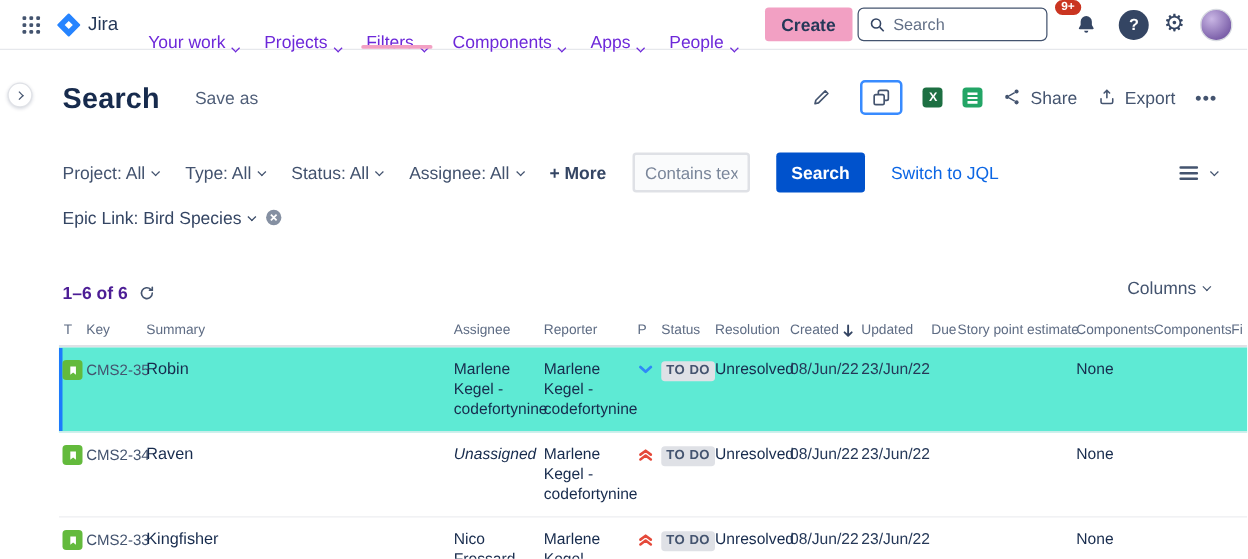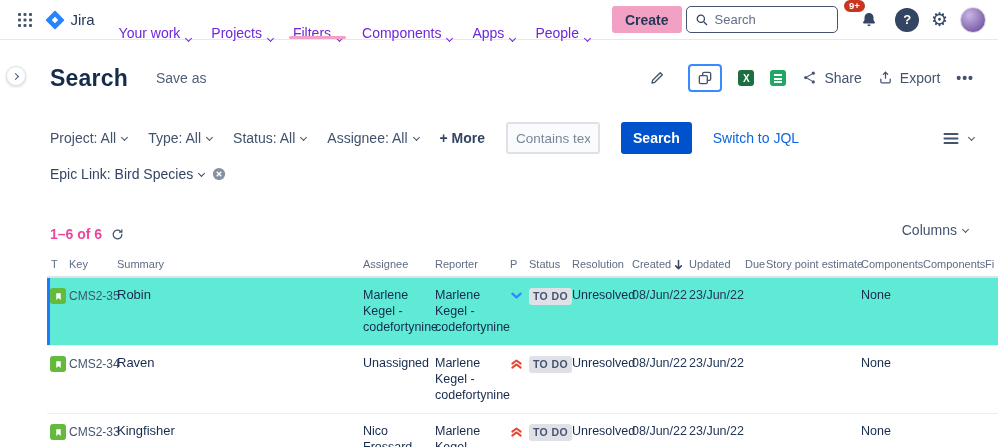--- a/index.html
+++ b/index.html
@@ -50,38 +50,38 @@
   .containsinput::placeholder{color:#7A869A}
   .searchbtn{height:32px;padding:0 12px;background:#0052CC;color:#fff;border-radius:3px;font-size:14px;font-weight:bold}
   .jqllink{font-size:14px;color:#0C66E4;text-decoration:none;white-space:nowrap}
   .viewopts{margin-left:auto;display:flex;align-items:center;gap:4px;color:#44546F}
 
   .epicrow{display:flex;align-items:center;margin:12px 24px 0 50px;gap:8px}
   .epicchip{display:flex;align-items:center;font-size:14px;color:#344563}
 
   
   .resultsrow{display:flex;align-items:flex-end;justify-content:space-between;margin:36px 24px 0 50px}
-  .countwrap{display:flex;align-items:center;gap:9px;font-size:14px;font-weight:bold;color:#ec4899}
+  .countwrap{display:flex;align-items:center;gap:9px;font-size:14px;font-weight:bold;color:#4c1d95}
   .columnsbtn{display:flex;align-items:center;font-size:14px;color:#44546F;padding:4px 6px;border-radius:3px}
 
   
   .table{--cols:18px 48px 246px 72px 75px 19px 43px 60px 57px 56px 21px 95px 62px 62px 40px;margin:16px 0 0 47px;width:951px;overflow:hidden}
   .thead{display:grid;grid-template-columns:var(--cols);align-items:end;padding-bottom:6px;border-bottom:2px solid #DFE1E6}
   .th{font-size:11px;color:#5E6C84;white-space:nowrap;padding:0 4px;overflow:visible}
   .th.first{padding-left:4px}
   .sortwrap{display:inline-flex;align-items:center;gap:3px}
   .tr{display:grid;grid-template-columns:var(--cols);align-items:start;padding:9px 0 10px;border-bottom:1px solid #EDEEF1}
   .sel-true{background:#5eead4;box-shadow:inset 3px 0 0 #1D7AFC}
   .td{font-size:12.5px;line-height:16px;padding:0 5px 0 4px;color:#172B4D}
   .td.icell{padding-left:3px}
   .td.key{color:#44546F;font-size:12px;padding-top:1px;white-space:nowrap}
   .td.summary{font-size:13px}
   .td.res{}
   .td.date{white-space:nowrap;color:#253858}
-  .it-true{}
+  .it-true{font-style:italic}
   .typeicon{width:16px;height:16px;border-radius:3px;background:#63BA3C;display:flex;align-items:center;justify-content:center;margin-top:1px}
   .statusbadge{display:inline-block;background:#DFE1E6;color:#44546F;font-size:10.5px;font-weight:bold;letter-spacing:.4px;padding:2.5px 4px;border-radius:3px;line-height:1.1;margin-top:1px;white-space:nowrap}
   .prio{padding-top:2px}
   .prio svg{display:none}
   .prio-lowest .p-low{display:block}
   .prio-highest .p-high{display:block}
 </style>
 </head>
 <body>
 

